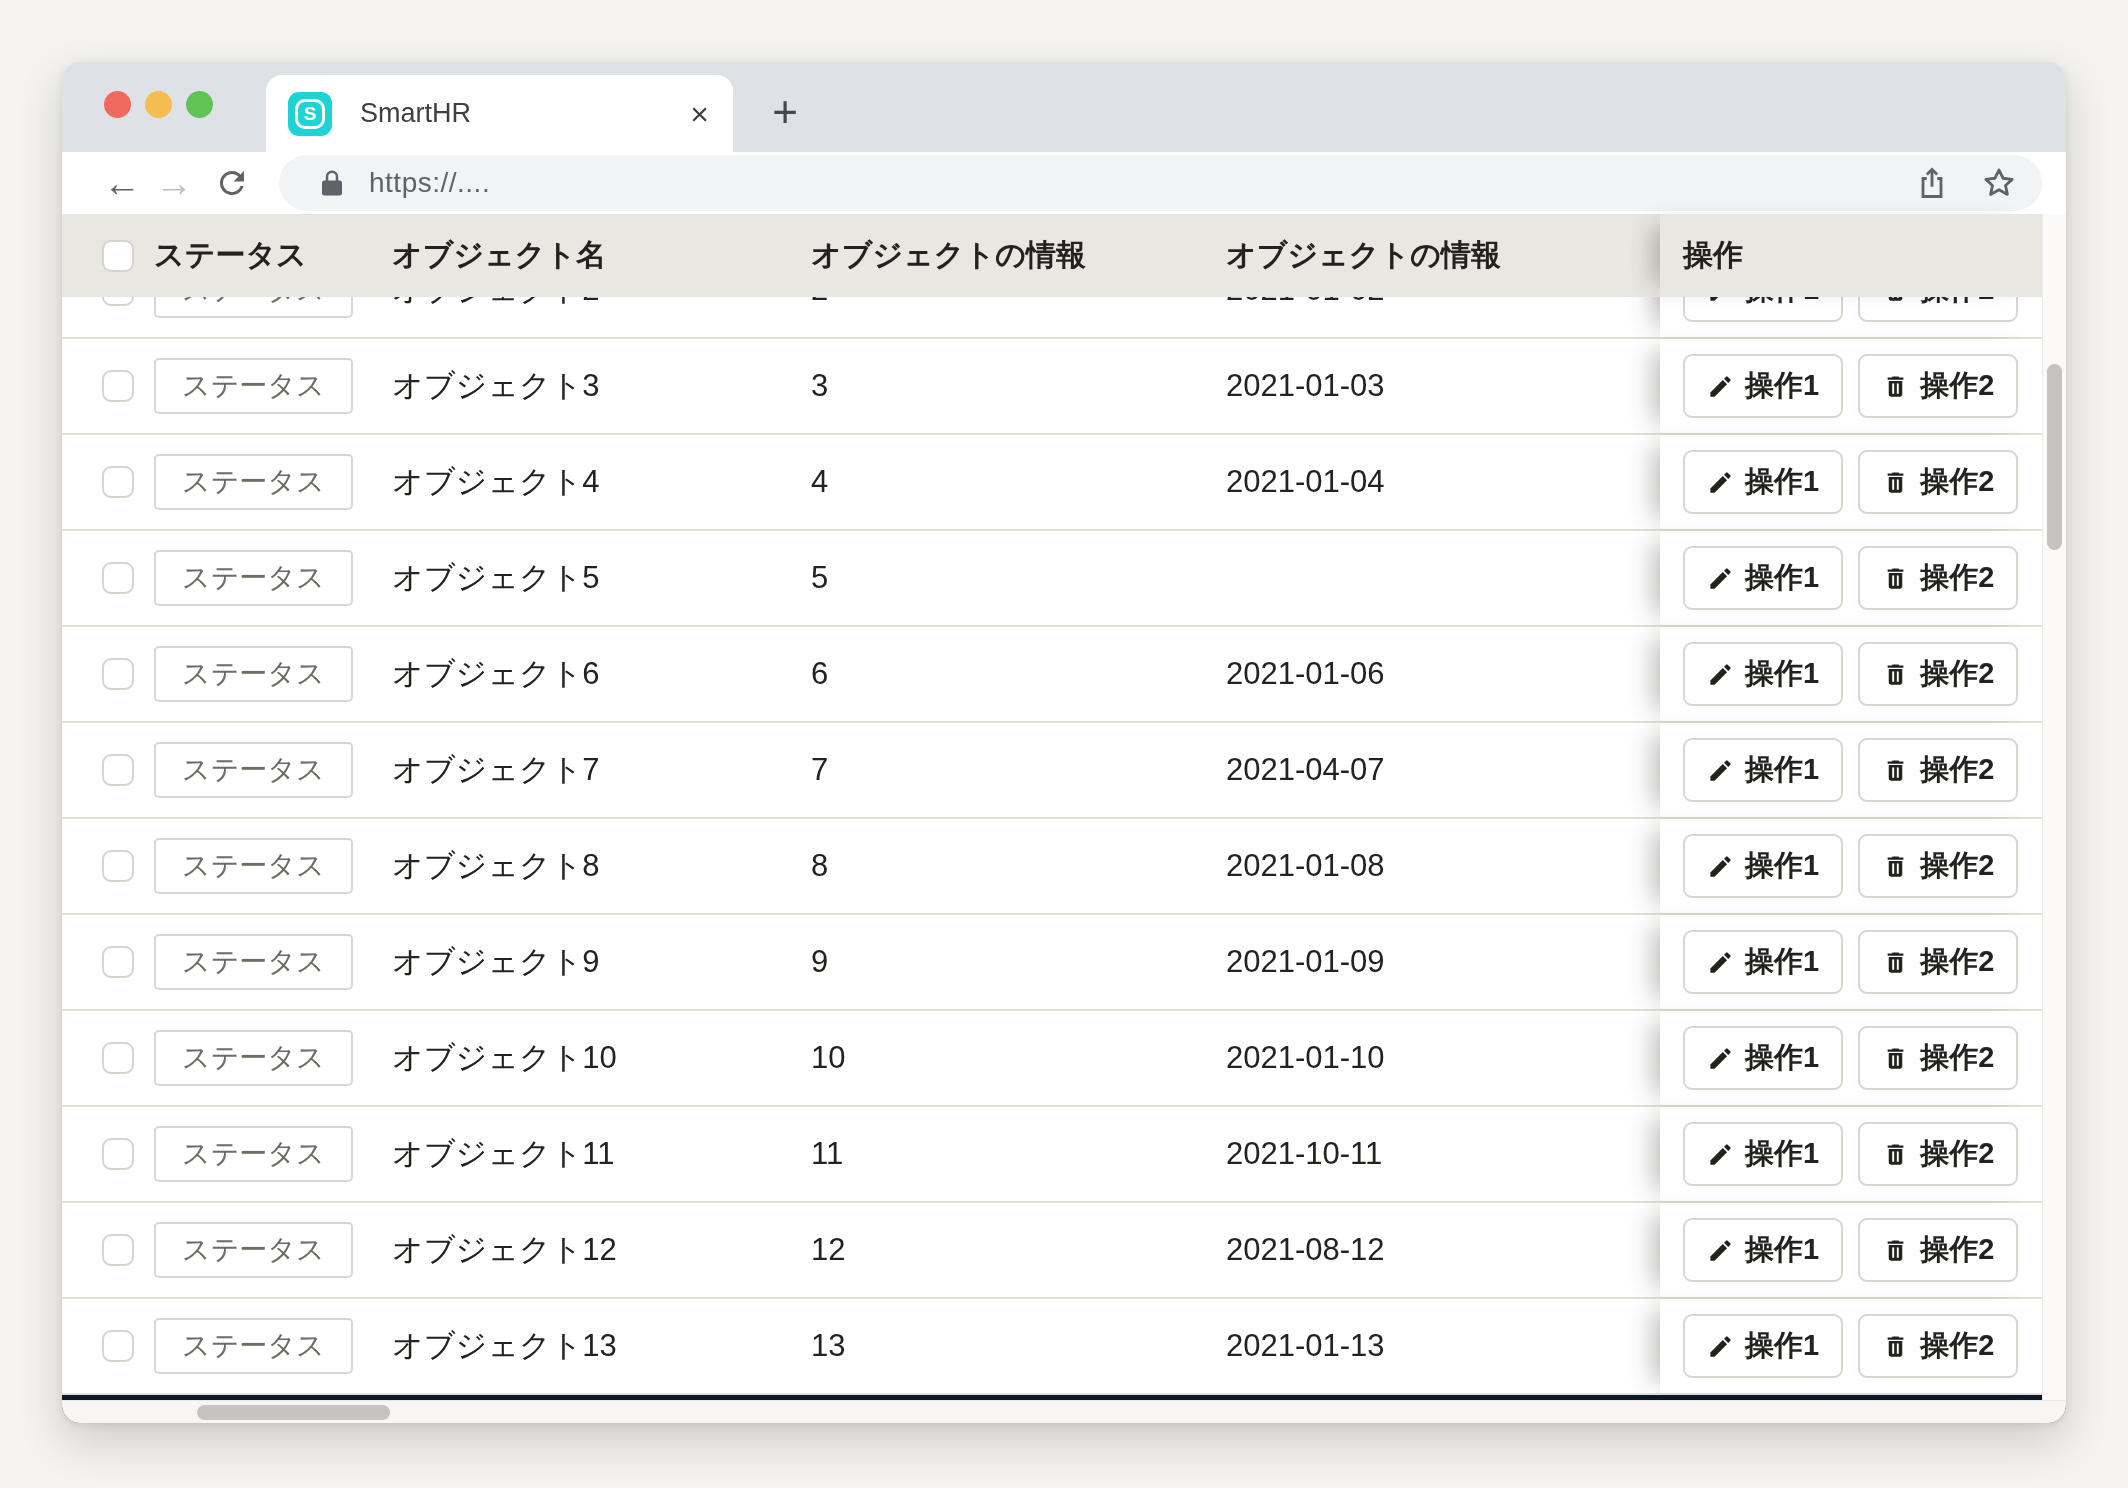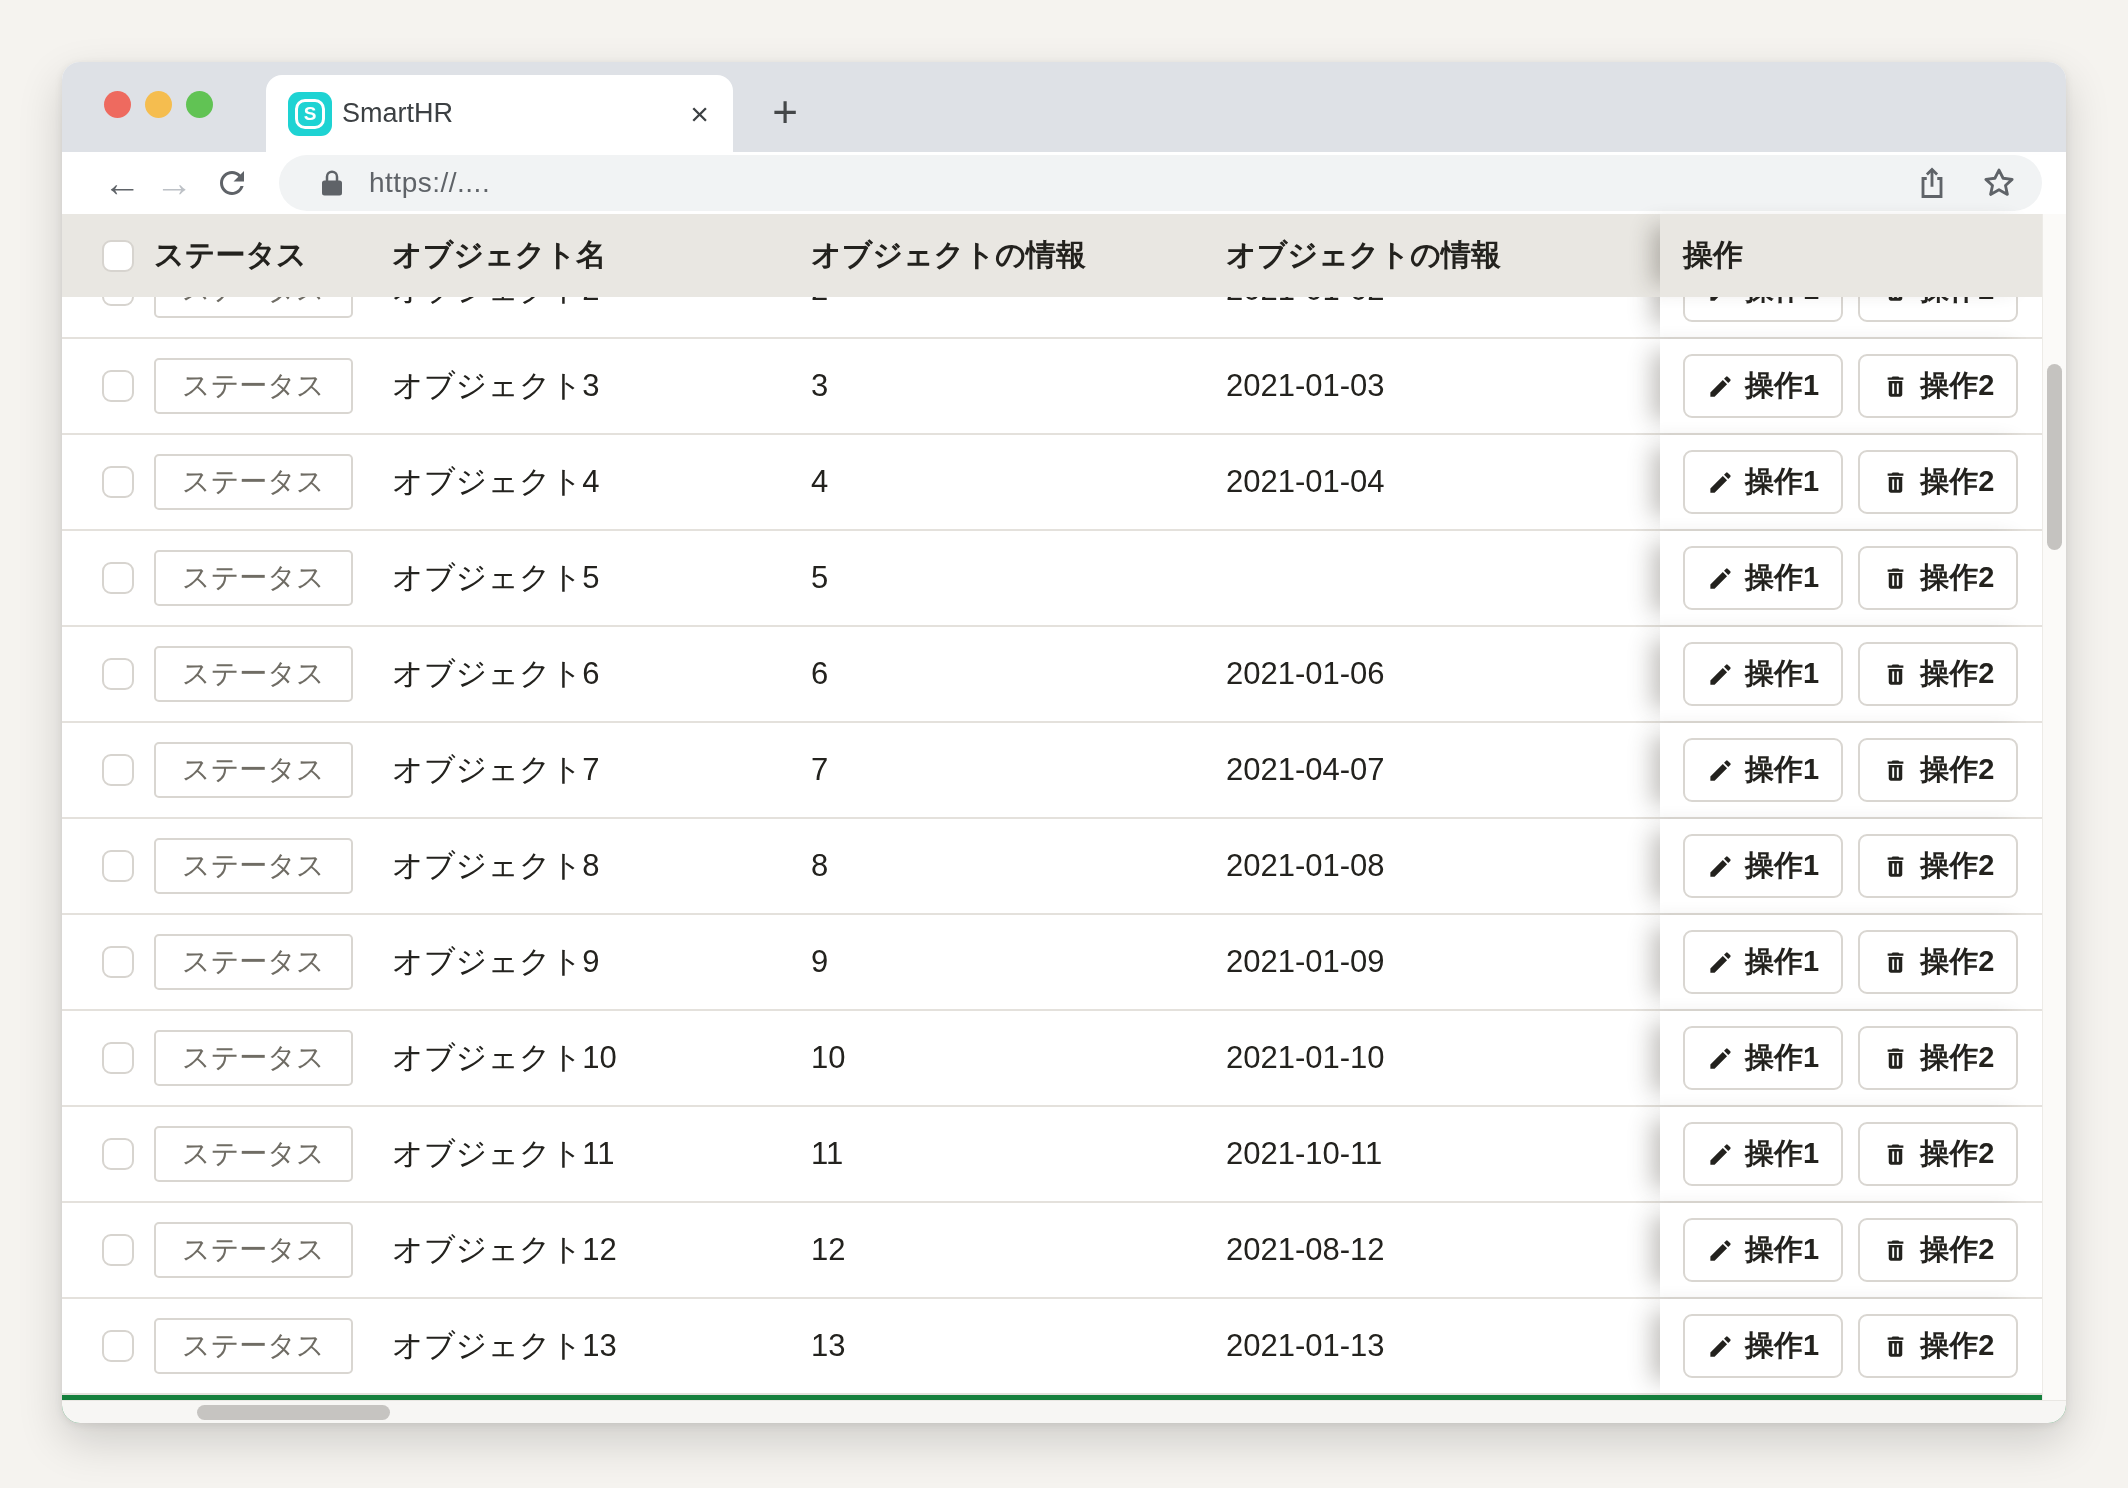--- a/index.html
+++ b/index.html
@@ -26,41 +26,41 @@
   }
   .favicon {
     width:44px; height:44px; border-radius:11px; background:#1ed3d3;
     display:flex; align-items:center; justify-content:center; flex:0 0 auto;
   }
   .favicon-ring {
     width:30px; height:30px; border:3px solid #fff; border-radius:10px;
     display:flex; align-items:center; justify-content:center;
     color:#fff; font-size:19px; font-weight:bold;
   }
-  .tab-title { margin-left:10px; font-size:27px; color:#3c4043; }
+  .tab-title { margin-left:28px; font-size:27px; color:#3c4043; }
   .tab-close { margin-left:auto; font-size:32px; color:#3c4043; line-height:1; cursor:default; }
   .newtab { position:absolute; left:695px; top:22px; width:56px; height:56px;
     font-size:44px; color:#444749; display:flex; align-items:center; justify-content:center; }
   
   .toolbar { position:absolute; left:0; top:90px; right:0; height:62px; background:#fff; }
   .nav-ico { position:absolute; top:0; height:62px; display:flex; align-items:center; justify-content:center;
              font-size:38px; color:#5f6368; width:44px; }
   .nav-back { left:38px; }
   .nav-fwd  { left:90px; color:#bdc1c6; }
   .nav-reload { left:148px; }
   .omnibox {
     position:absolute; left:217px; top:3px; width:1763px; height:56px;
     background:#f1f3f4; border-radius:28px;
     display:flex; align-items:center; padding:0 24px 0 38px;
   }
   .url-text { margin-left:22px; font-size:28px; color:#5f6368; letter-spacing:.5px; }
   .omni-spacer { flex:1; }
   .omni-ico { display:flex; align-items:center; justify-content:center; margin-left:30px; }
   
-  .content { position:absolute; left:0; top:152px; right:0; bottom:0; background:#15803d; }
+  .content { position:absolute; left:0; top:152px; right:0; bottom:0; background:#0f172a; }
   .thead {
     position:absolute; left:0; top:0; right:0; height:83px; background:#e9e7e2;
     display:flex; align-items:center; z-index:3; font-weight:bold; font-size:30px;
   }
   .tbody { position:absolute; left:0; top:83px; right:0; }
   .trow {
     position:relative; display:flex; align-items:center; height:96px;
     background:#fff; border-bottom:2px solid #e4e1dc; font-size:31px;
   }
   .row-clip { position:relative; height:42px; overflow:hidden; }

